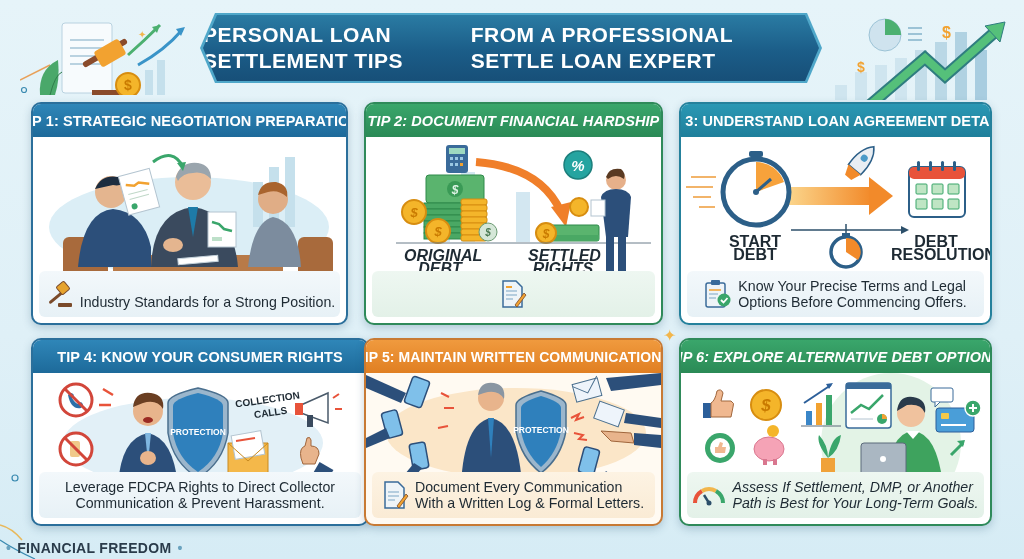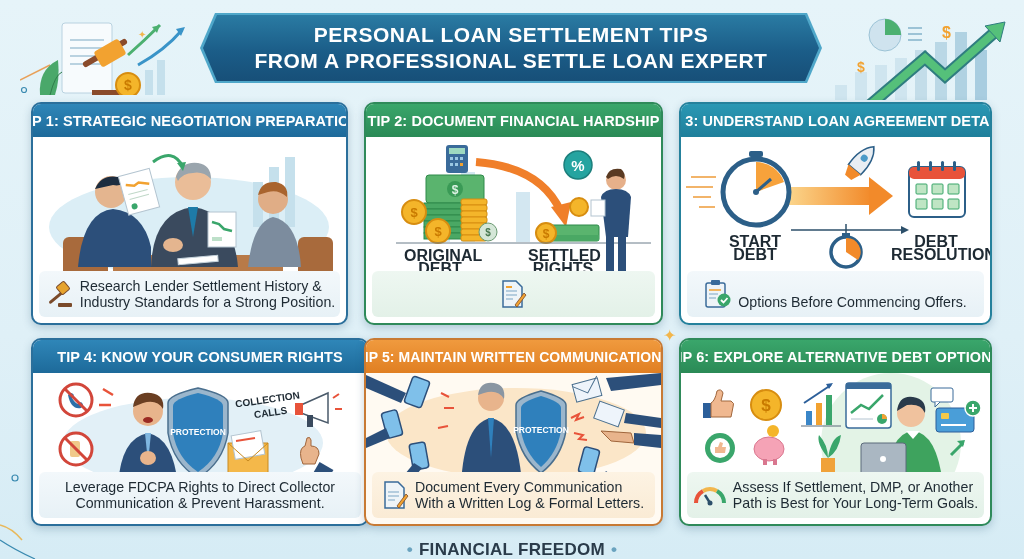--- a/index.html
+++ b/index.html
@@ -9,21 +9,21 @@
     background: linear-gradient(180deg, #e6f4f9 0%, #dff0f7 60%, #d6ecf5 100%);
     position: relative;
   }
   .abs { position: absolute; }
 
   
   .banner {
     position: absolute; left: 203px; top: 15px; width: 616px; height: 66px;
     background: linear-gradient(180deg, #2a7ba3 0%, #1b5d88 55%, #174f78 100%);
     clip-path: polygon(14px 0, calc(100% - 14px) 0, 100% 50%, calc(100% - 14px) 100%, 14px 100%, 0 50%);
-    display: flex; flex-direction: column; justify-content: center; align-items: center;
+    display: flex; flex-direction: row; justify-content: center; align-items: center;
     color: #ffffff; font-weight: bold; letter-spacing: 0.5px;
     box-shadow: 0 3px 8px rgba(0,0,0,0.2);
   }
   .banner-outline {
     position: absolute; left: 200px; top: 13px; width: 622px; height: 70px;
     background: #4fa7c9;
     clip-path: polygon(15px 0, calc(100% - 15px) 0, 100% 50%, calc(100% - 15px) 100%, 15px 100%, 0 50%);
   }
   .banner .line { font-size: 21px; line-height: 26px; }
 
@@ -45,32 +45,32 @@
     background: linear-gradient(180deg, #f3f8fb, #e7f1f6);
     border-radius: 6px;
     display: flex; align-items: center; justify-content: center; gap: 6px;
     font-size: 14.2px; line-height: 16.5px; color: #1e2a33; text-align: left;
   }
   .card .cap .txt { text-align: left; }
   .card .cap.center .txt { text-align: center; }
   .blue .hdr { background: linear-gradient(180deg, #2f86b8, #1d6a9a); }
   .blue { border-color: #2b6f9b; }
   .green .hdr { background: linear-gradient(180deg, #3aa66b, #2a8a56); }
-  .green { border-color: #2f8a5a; }
+  .green { border-color: #2f8a5a; font-style: italic; }
   .teal .hdr { background: linear-gradient(180deg, #2a98b4, #1f7f9b); }
   .teal { border-color: #25819c; }
   .orange .hdr { background: linear-gradient(180deg, #f09a3e, #e07f22); }
   .orange { border-color: #c87a34; background: #fffaf2; }
   .orange .cap { background: linear-gradient(180deg, #fdf3e3, #faebd5); }
   .green .cap { background: linear-gradient(180deg, #eef7f1, #e3f1e8); }
 
   .lbl { position: absolute; font-weight: bold; font-size: 16px; color: #1e2a33; text-align: center; line-height: 13px; }
   .footer {
-    position: absolute; left: 0; right: 0; top: 540px; text-align: center;
-    font-size: 17px; font-weight: bold; color: #2a3b4a; letter-spacing: 0.3px;
+    position: absolute; left: 0; right: 0; top: 540px; 
+    font-size: 14px; font-weight: bold; color: #2a3b4a; letter-spacing: 0.3px;
   }
   .footer .dot { color: #6aa3bf; margin: 0 6px; }
   .icon { display: inline-flex; align-items: center; justify-content: center; flex-shrink: 0; }
 </style>
 </head>
 <body>
 
 <div class="abs" style="left:20px;top:10px;width:170px;height:85px;">
   <svg width="170" height="85" viewBox="0 0 170 85">
     <path d="M0 70 Q20 60 30 55" stroke="#e8a15a" stroke-width="1.5" fill="none"></path>
@@ -165,21 +165,21 @@
   </div>
   <div class="cap">
     <span class="icon">
       <svg width="30" height="30" viewBox="0 0 30 30">
         <rect x="3" y="17" width="18" height="3" rx="1.5" fill="#7a4a2a" transform="rotate(-40 12 18)"></rect>
         <rect x="14" y="4" width="10" height="10" rx="1.5" fill="#e6a32e" stroke="#7a4a2a" transform="rotate(-40 19 9)"></rect>
         <rect x="14" y="24" width="14" height="4" rx="1" fill="#7a4a2a"></rect>
       </svg>
     </span>
     <span class="txt">
-      <span>Research Lender Settlement History &amp;</span><br>
+      <br>
       <span>Industry Standards for a Strong Position.</span>
     </span>
   </div>
 </div>
 
 <div class="card green" style="left:364px;top:102px;width:299px;height:223px;">
   <div class="hdr">TIP 2: DOCUMENT FINANCIAL HARDSHIP</div>
   <div class="art">
     <svg width="295" height="142" viewBox="0 0 295 142">
       <rect x="70" y="45" width="14" height="60" fill="#d3e7f1"></rect>
@@ -327,21 +327,21 @@
         <rect x="2" y="4" width="19" height="24" rx="2" fill="#eef4f8" stroke="#3a6b9a" stroke-width="1.5"></rect>
         <rect x="7" y="1" width="9" height="5" rx="1" fill="#3a6b9a"></rect>
         <line x1="5" y1="11" x2="17" y2="11" stroke="#f2a230" stroke-width="1.5"></line>
         <line x1="5" y1="15" x2="14" y2="15" stroke="#7aa5c4"></line>
         <line x1="5" y1="19" x2="12" y2="19" stroke="#7aa5c4"></line>
         <circle cx="20" cy="21" r="6.5" fill="#3aa66b"></circle>
         <path d="M17 21 l2.5 2.5 l4 -4.5" stroke="#fff" stroke-width="1.8" fill="none"></path>
       </svg>
     </span>
     <span class="txt">
-      <br>
+      <span>Know Your Precise Terms and Legal</span><br>
       <span>Options Before Commencing Offers.</span>
     </span>
   </div>
 </div>
 
 <div class="card blue" style="left:31px;top:338px;width:338px;height:188px;">
   <div class="hdr">TIP 4: KNOW YOUR CONSUMER RIGHTS</div>
   <div class="art" style="height:112px;">
     <svg width="313" height="112" viewBox="0 0 313 112">
       <ellipse cx="160" cy="70" rx="130" ry="45" fill="#e2f0f7"></ellipse>

